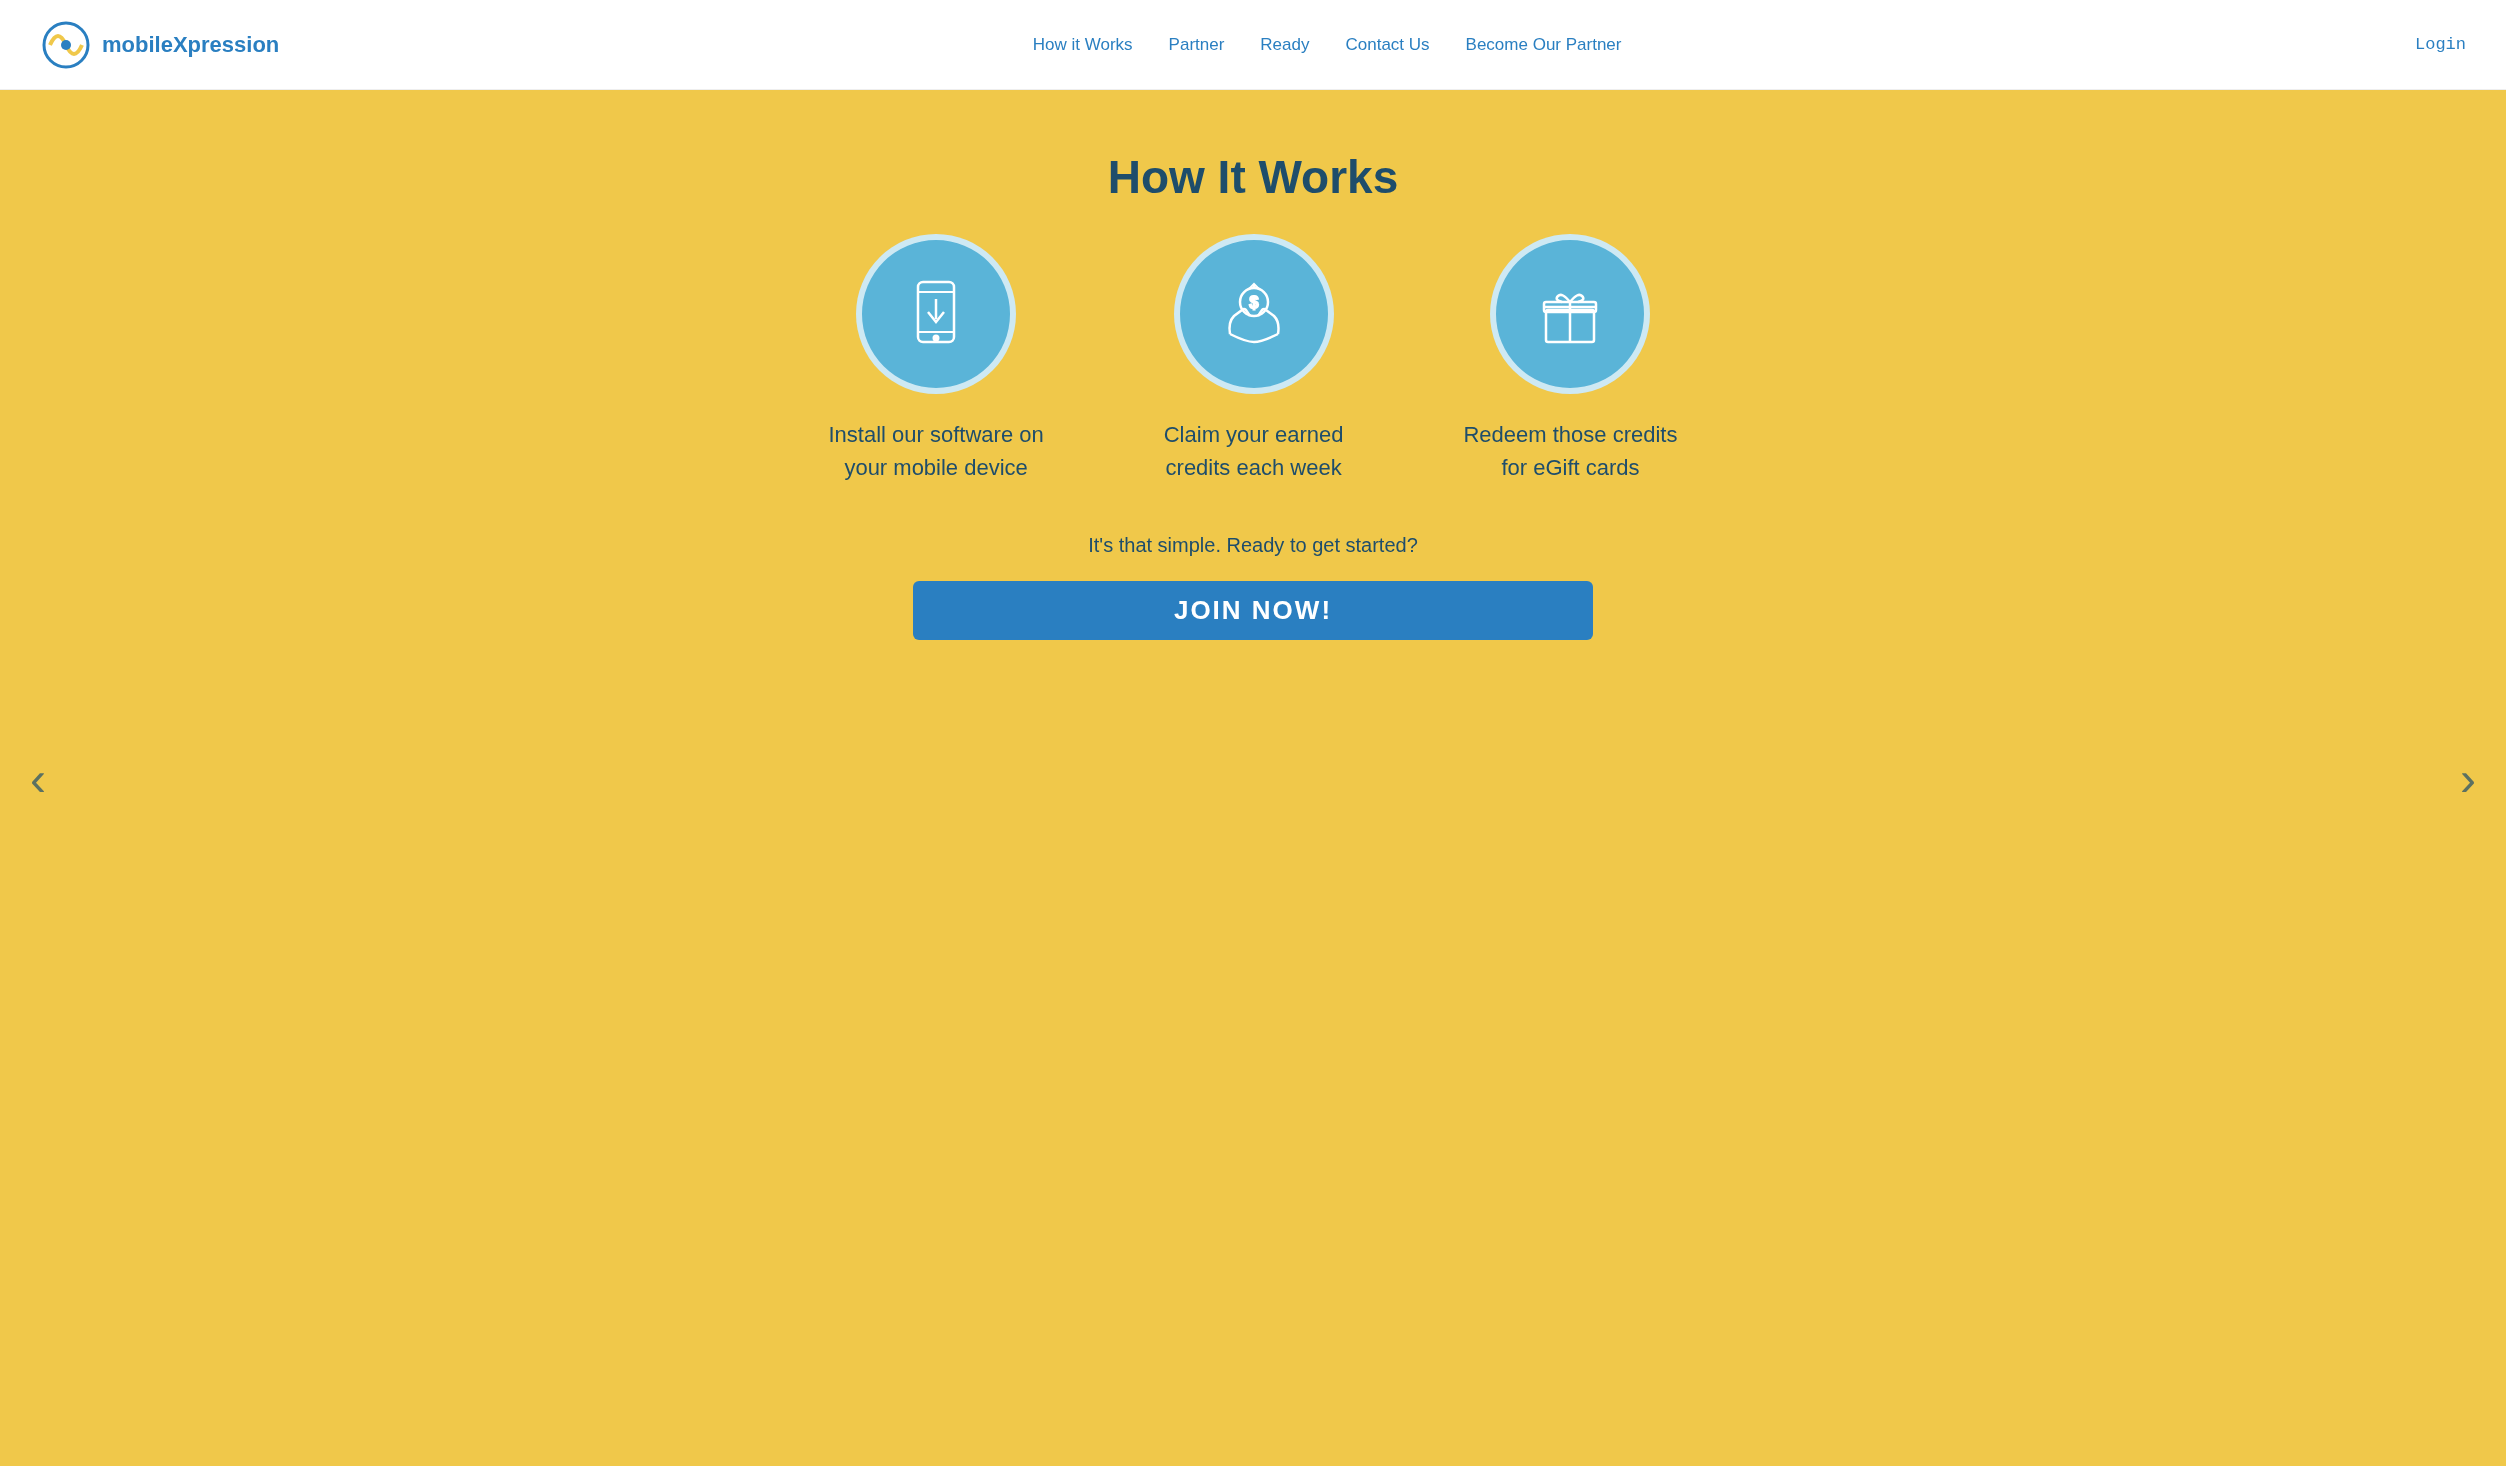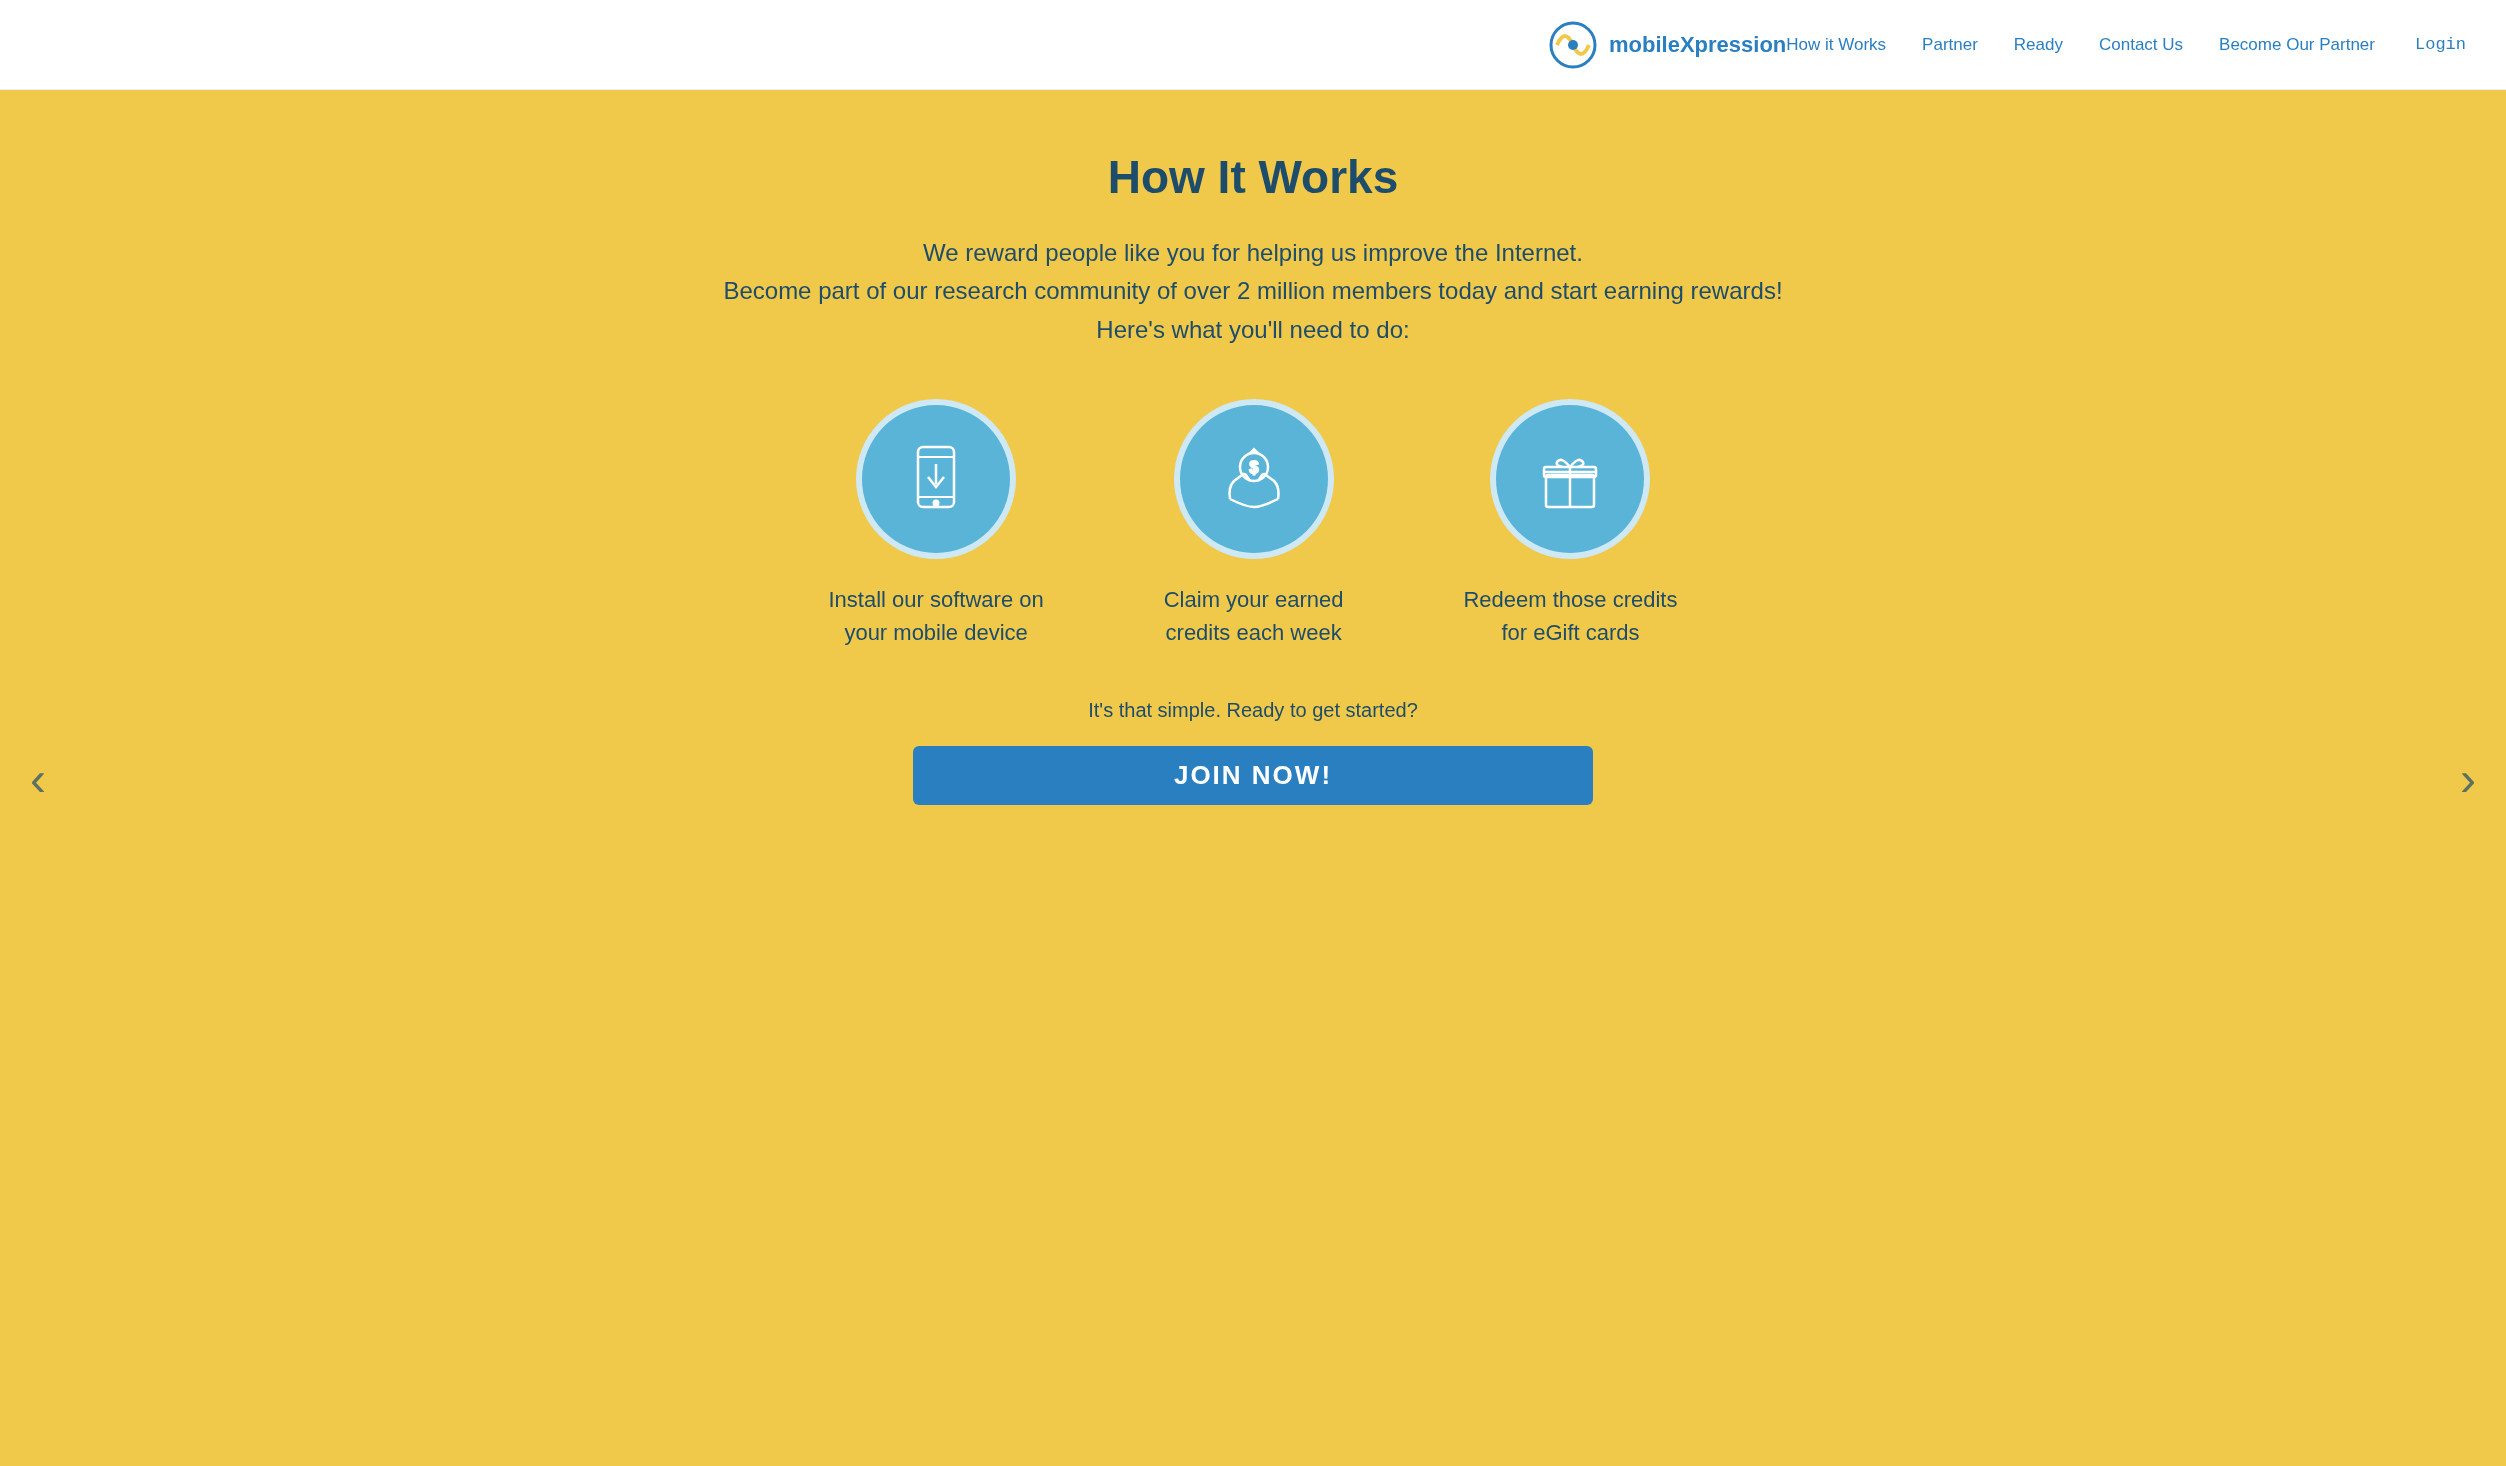--- a/index.html
+++ b/index.html
@@ -2,21 +2,21 @@
 <html><head>
   <meta charset="utf-8">
   <style>
     * { margin: 0; padding: 0; box-sizing: border-box; }
     body { font-family: 'Segoe UI', Arial, sans-serif; background: #fff; }
 
     
     .header {
       display: flex;
       align-items: center;
-      justify-content: flex-end;
+      justify-content: space-between;
       padding: 0 40px;
       height: 90px;
       background: #fff;
       border-bottom: 1px solid #eee;
     }
     .logo-area {
       display: flex;
       align-items: center;
       gap: 10px;
     }
@@ -178,25 +178,20 @@
     <a href="#">Contact Us</a>
     <a href="#">Become Our Partner</a>
   </nav>
 
   <button class="login-btn">Login</button>
 </header>
 
 <section class="hero">
   <h1 class="hero-title">How It Works</h1>
 
-  <p class="hero-description">
-    <span>We reward people like you for helping us improve the Internet.</span><br>
-    <span>Become part of our research community of over 2 million members today and start earning rewards!</span><br>
-    <span>Here's what you'll need to do:</span>
-  </p>
 
   <span class="arrow-left">‹</span>
   <span class="arrow-right">›</span>
 
   <div class="steps-row">
 
     <div class="step">
       <div class="step-circle">
         <svg viewBox="0 0 80 80">
 

